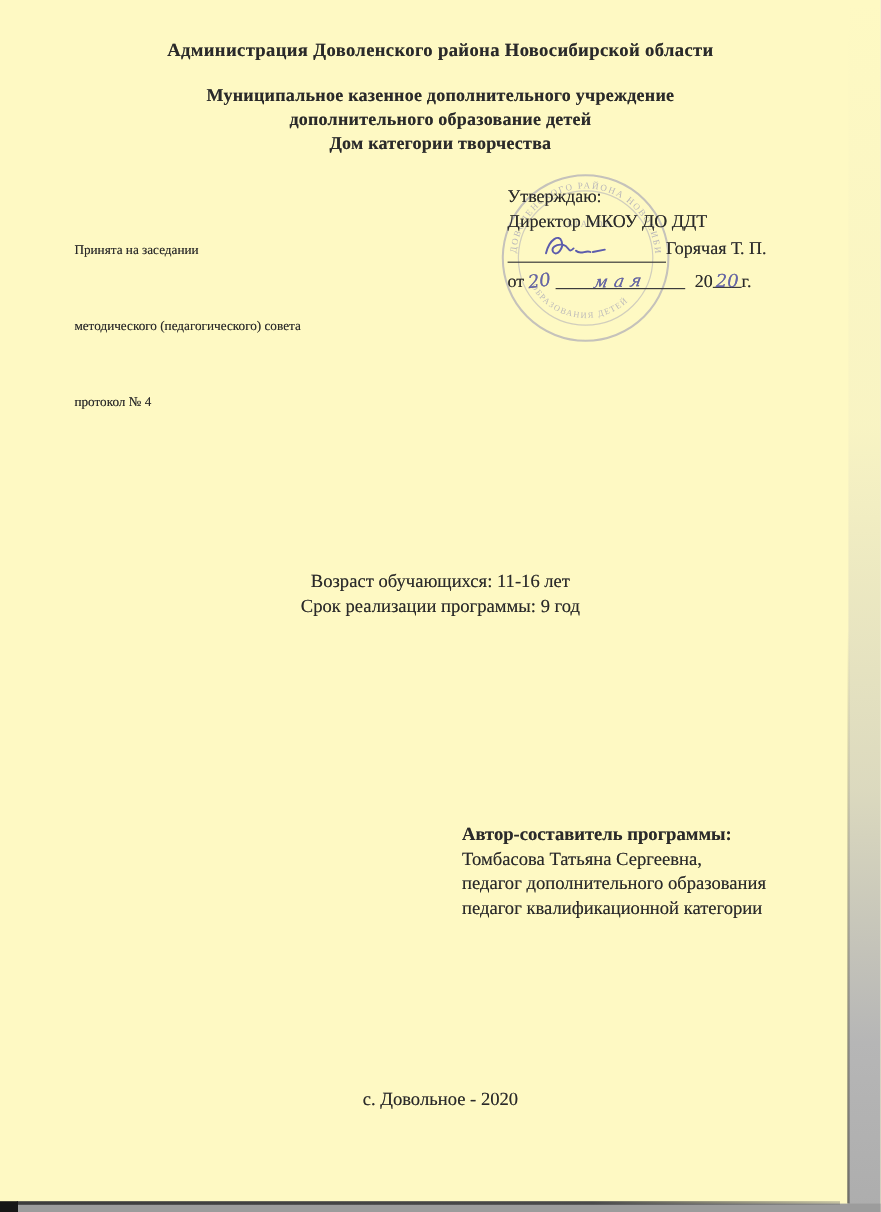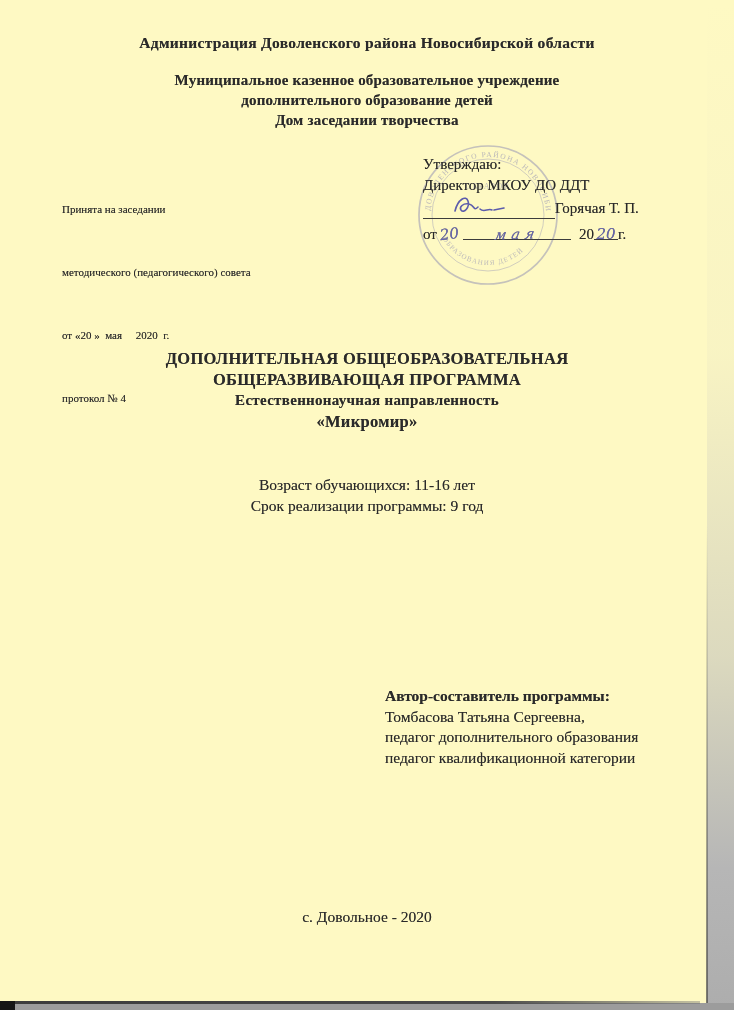--- a/index.html
+++ b/index.html
@@ -58,23 +58,23 @@
     background:linear-gradient(90deg,#3c3c3c 0%,#4a4a4a 70%,rgba(110,110,110,0.4) 100%);}
   .corner-dark{left:0;bottom:0;width:15px;height:9px;background:#161616;z-index:7;}
 </style>
 </head>
 <body>
 
 <div class="page">
 
   <div class="abs center txt header-line1">Администрация Доволенского района Новосибирской области</div>
   <div class="abs center txt header-block">
-    <div>Муниципальное казенное образовательное учреждение</div>
+    <div>Муниципальное казенное дополнительного учреждение</div>
     <div>дополнительного образование детей</div>
-    <div>Дом заседании творчества</div>
+    <div>Дом категории творчества</div>
   </div>
 
   <svg class="stamp-svg" width="148" height="148" viewBox="0 0 148 148">
     <defs>
       <path id="arcTop" d="M 16 74 A 58 58 0 1 1 132 74" fill="none"></path>
       <path id="arcBottom" d="M 26 92 A 52 52 0 0 0 122 92" fill="none"></path>
     </defs>
     <circle cx="74" cy="74" r="69" fill="none" stroke="#6a6aae" stroke-width="1.7" stroke-opacity="0.7"></circle>
     <circle cx="74" cy="74" r="56" fill="none" stroke="#6a6aae" stroke-width="1" stroke-opacity="0.55"></circle>
     <text font-size="7.5" letter-spacing="1.4" fill="#6a6aae" fill-opacity="0.85" font-family="Liberation Serif, serif">
@@ -82,41 +82,34 @@
     </text>
     <text font-size="7" letter-spacing="1.2" fill="#6a6aae" fill-opacity="0.8" font-family="Liberation Serif, serif">
       <textPath href="#arcBottom" startOffset="6">ОБРАЗОВАНИЯ ДЕТЕЙ</textPath>
     </text>
     <text x="74" y="48" text-anchor="middle" font-size="8" letter-spacing="1.5" fill="#6a6aae" fill-opacity="0.8" font-family="Liberation Serif, serif">ОБРАЗОВ</text>
   </svg>
 
   <div class="abs txt accepted">
     <div>Принята на заседании</div>
     <div>методического (педагогического) совета</div>
-    <div>от «20 »  мая     2020  г.</div>
     <div>протокол № 4</div>
   </div>
 
   <div class="abs txt approved">
     <div>Утверждаю:</div>
     <div>Директор МКОУ ДО ДДТ</div>
     <div class="sig-row">
       <span class="uline sig-underline"><svg class="signature-svg" width="58" height="26" viewBox="0 0 58 26">
         <path d="M4 18 C7 6 15 2 17 8 C19 14 13 21 10 17 C8 14 12 10 18 11 C24 12 22 19 27 14 M29 16 C33 20 37 15 41 17 M43 17 L53 15" fill="none" stroke="#5c5cac" stroke-width="1.6" stroke-linecap="round"></path>
       </svg></span><span>Горячая Т. П.</span>
     </div>
     <div class="date-row"><span>от</span><span class="hand hand-day">20</span><span class="uline month-underline"><span class="hand hand-month">мая</span></span><span>20</span><span class="uline year-underline"><span class="hand">20</span></span><span>г.</span></div>
   </div>
 
-  <div class="abs center txt title-block">
-    <div>ДОПОЛНИТЕЛЬНАЯ ОБЩЕОБРАЗОВАТЕЛЬНАЯ</div>
-    <div>ОБЩЕРАЗВИВАЮЩАЯ ПРОГРАММА</div>
-    <div class="title-sub">Естественнонаучная направленность</div>
-    <div>«Микромир»</div>
-  </div>
 
   <div class="abs center txt audience">
     <div>Возраст обучающихся: 11-16 лет</div>
     <div>Срок реализации программы: 9 год</div>
   </div>
 
   <div class="abs txt author">
     <div class="author-head">Автор-составитель программы:</div>
     <div>Томбасова Татьяна Сергеевна,</div>
     <div>педагог дополнительного образования</div>

